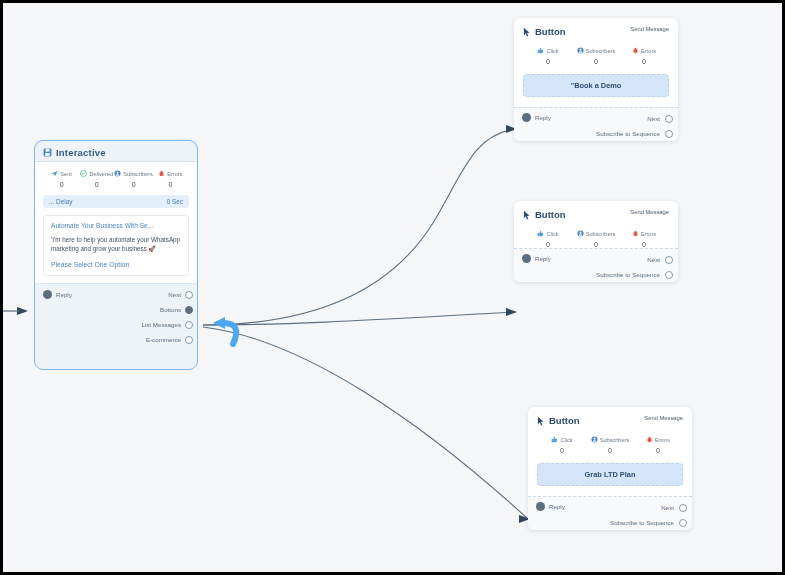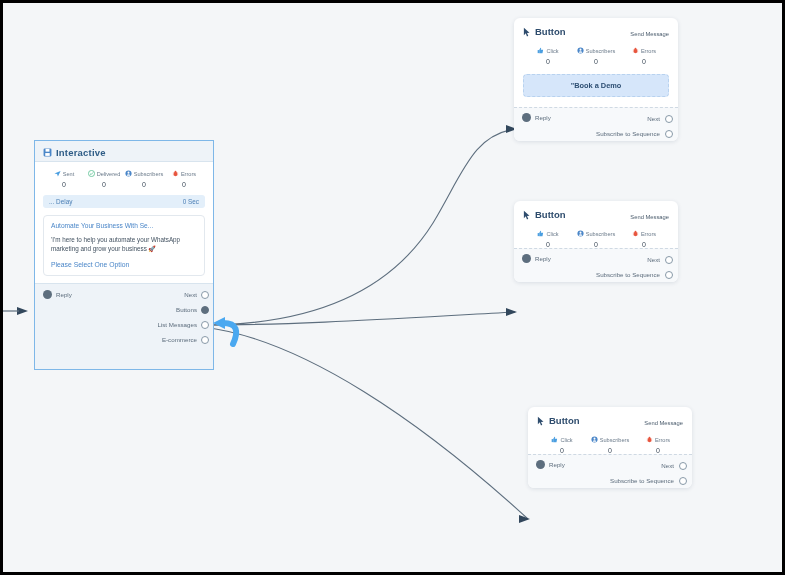--- a/index.html
+++ b/index.html
@@ -20,24 +20,24 @@
     position: absolute; left: 0; top: 0;
     width: 785px; height: 575px;
     pointer-events: none;
     z-index: 1;
   }
 
   
   .node-interactive {
     position: absolute;
     left: 31px; top: 137px;
-    width: 180px; height: 230px;
+    width: 164px; height: 230px;
     background: #eef3f8;
     border: 1px solid #7eb7e8;
-    border-radius: 0;
+    border-radius: 9px;
     z-index: 3;
   }
   .node-head {
     display: flex; align-items: center; gap: 4px;
     padding: 6px 8px 3px 8px;
   }
   .node-head .title {
     font-size: 9.5px; color: #2e5c86; font-weight: bold;
     letter-spacing: .2px;
   }
@@ -105,21 +105,21 @@
   
   .node-button {
     position: absolute;
     width: 164px;
     background: #ffffff;
     border-radius: 6px;
     box-shadow: 0 1px 4px rgba(40,60,90,.13);
     z-index: 3;
   }
   .btn-head {
-    display: flex; align-items: flex-end; justify-content: space-between;
+    display: flex; align-items: flex-start; justify-content: space-between;
     padding: 8px 9px 2px 9px;
   }
   .btn-head-left { display: flex; align-items: center; gap: 4px; }
   .btn-head .title { font-size: 9.5px; color: #2e4c6d; font-weight: bold; }
   .btn-head .sub { font-size: 5.8px; color: #4a5b6c; }
   .btn-stats { display: flex; justify-content: space-between; padding: 8px 10px 0 10px; }
   .cta {
     margin: 9px 9px 10px 9px;
     background: #d6e6fa;
     border: 1px dashed #b8d2ef;
@@ -462,20 +462,21 @@
                 <ellipse cx="8" cy="9" rx="4" ry="5" fill="#e8553e"></ellipse>
                 <circle cx="8" cy="4" r="2.2" fill="#e8553e"></circle>
                 <path d="M2 7h3M11 7h3M2 11h3M11 11h3" stroke="#e8553e" stroke-width="1.3"></path>
               </svg>
           </span>
           <span>Errors</span>
         </div>
         <div class="stat-val">0</div>
       </div>
     </div>
+    <div class="cta">Grab LTD Plan</div>
     <div class="btn-foot">
       <div class="reply">
         <span class="in-dot"></span>
         <span>Reply</span>
       </div>
       <div class="outs">
         <div class="port-row">
           <span>Next</span>
           <span class="port-dot"></span>
         </div>

